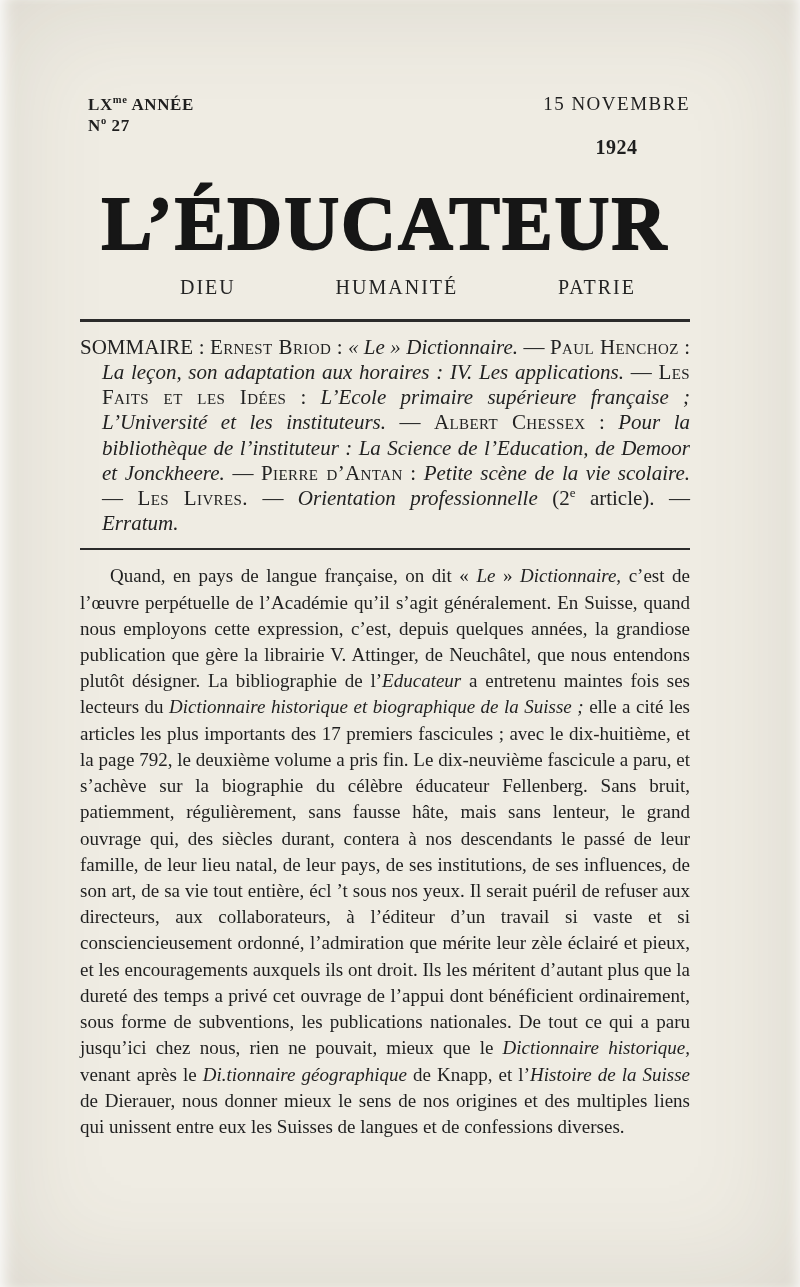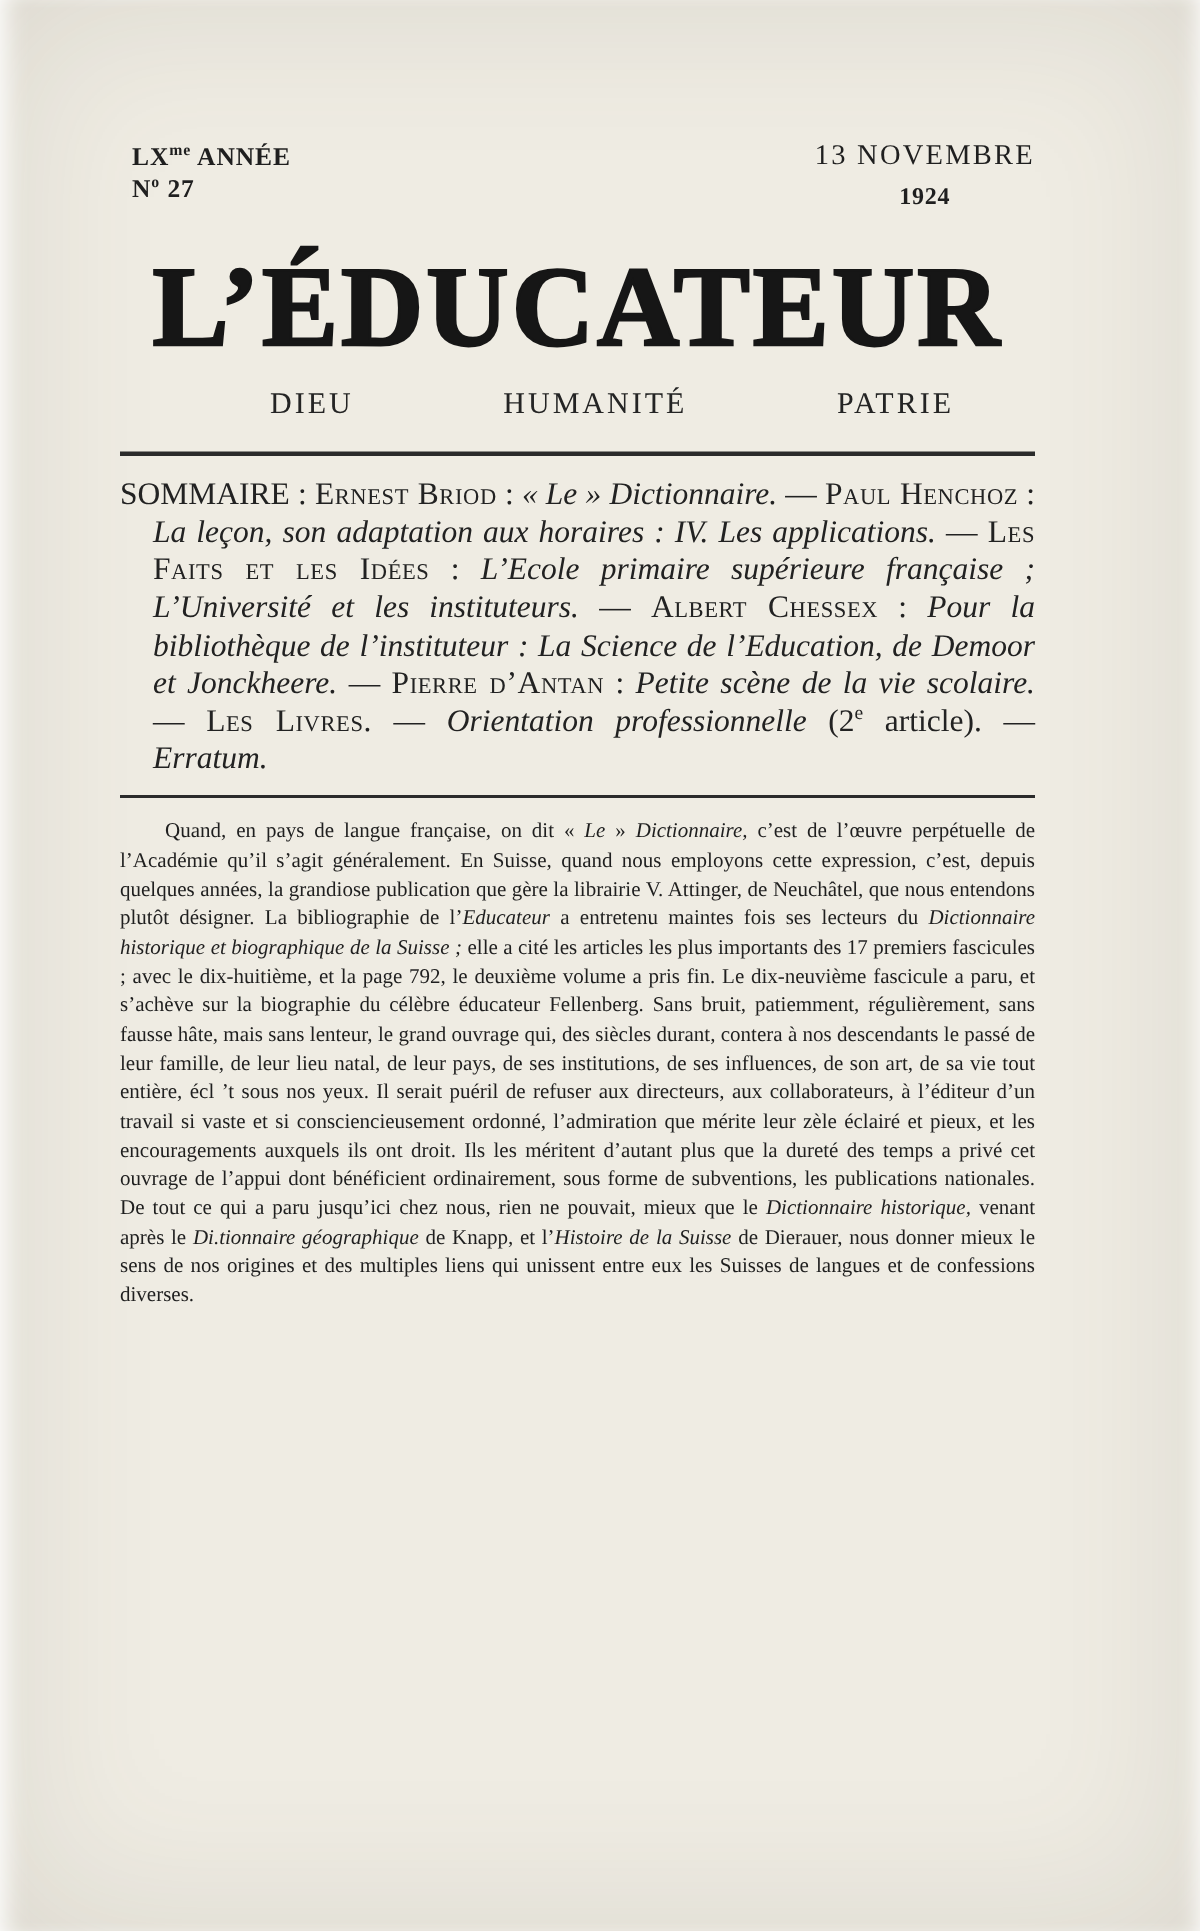--- a/index.html
+++ b/index.html
@@ -28,21 +28,21 @@
   .issue-row {
     display: flex;
     justify-content: space-between;
     align-items: flex-start;
     padding-left: 8px;
   }
   .issue-left { font-weight: bold; font-size: 17px; letter-spacing: 0.6px; }
   .issue-left .line { line-height: 1.25; }
   .issue-right { text-align: center; }
   .issue-right .date { font-size: 19px; letter-spacing: 1.5px; line-height: 1.1; }
-  .issue-right .year { font-weight: bold; font-size: 16px; margin-top: 8px; letter-spacing: 0.5px; }
+  .issue-right .year { font-weight: bold; font-size: 20px; margin-top: 21px; letter-spacing: 0.5px; }
   sup { font-size: 62%; line-height: 0; }
 
   
   .masthead {
     margin-top: 26px;
     text-align: center;
     font-size: 76px;
     line-height: 1.0;
     font-weight: bold;
     letter-spacing: 2px;
@@ -83,39 +83,39 @@
     margin-top: 16px;
     text-align: center;
     font-size: 20px;
     font-weight: bold;
     letter-spacing: 1px;
     white-space: pre;
     color: #1b1b1b;
   }
   .article-body {
     margin-top: 13px;
-    font-size: 14px;
+    font-size: 19px;
     line-height: 1.38;
     text-align: justify;
     text-indent: 30px;
     color: #1f1f1f;
   }
 </style>
 </head>
 <body>
 
 <div class="page">
 
   <div class="issue-row">
     <div class="issue-left">
       <div class="line"><span>LX</span><sup>me</sup><span> ANNÉE</span></div>
       <div class="line"><span>N</span><sup>o</sup><span> 27</span></div>
     </div>
     <div class="issue-right">
-      <div class="date">13 NOVEMBRE</div>
+      <div class="date">15 NOVEMBRE</div>
       <div class="year">1924</div>
     </div>
   </div>
 
   <h1 class="masthead">L’ÉDUCATEUR</h1>
 
   <div class="motto">
     <span>DIEU</span>
     <span>HUMANITÉ</span>
     <span>PATRIE</span>

